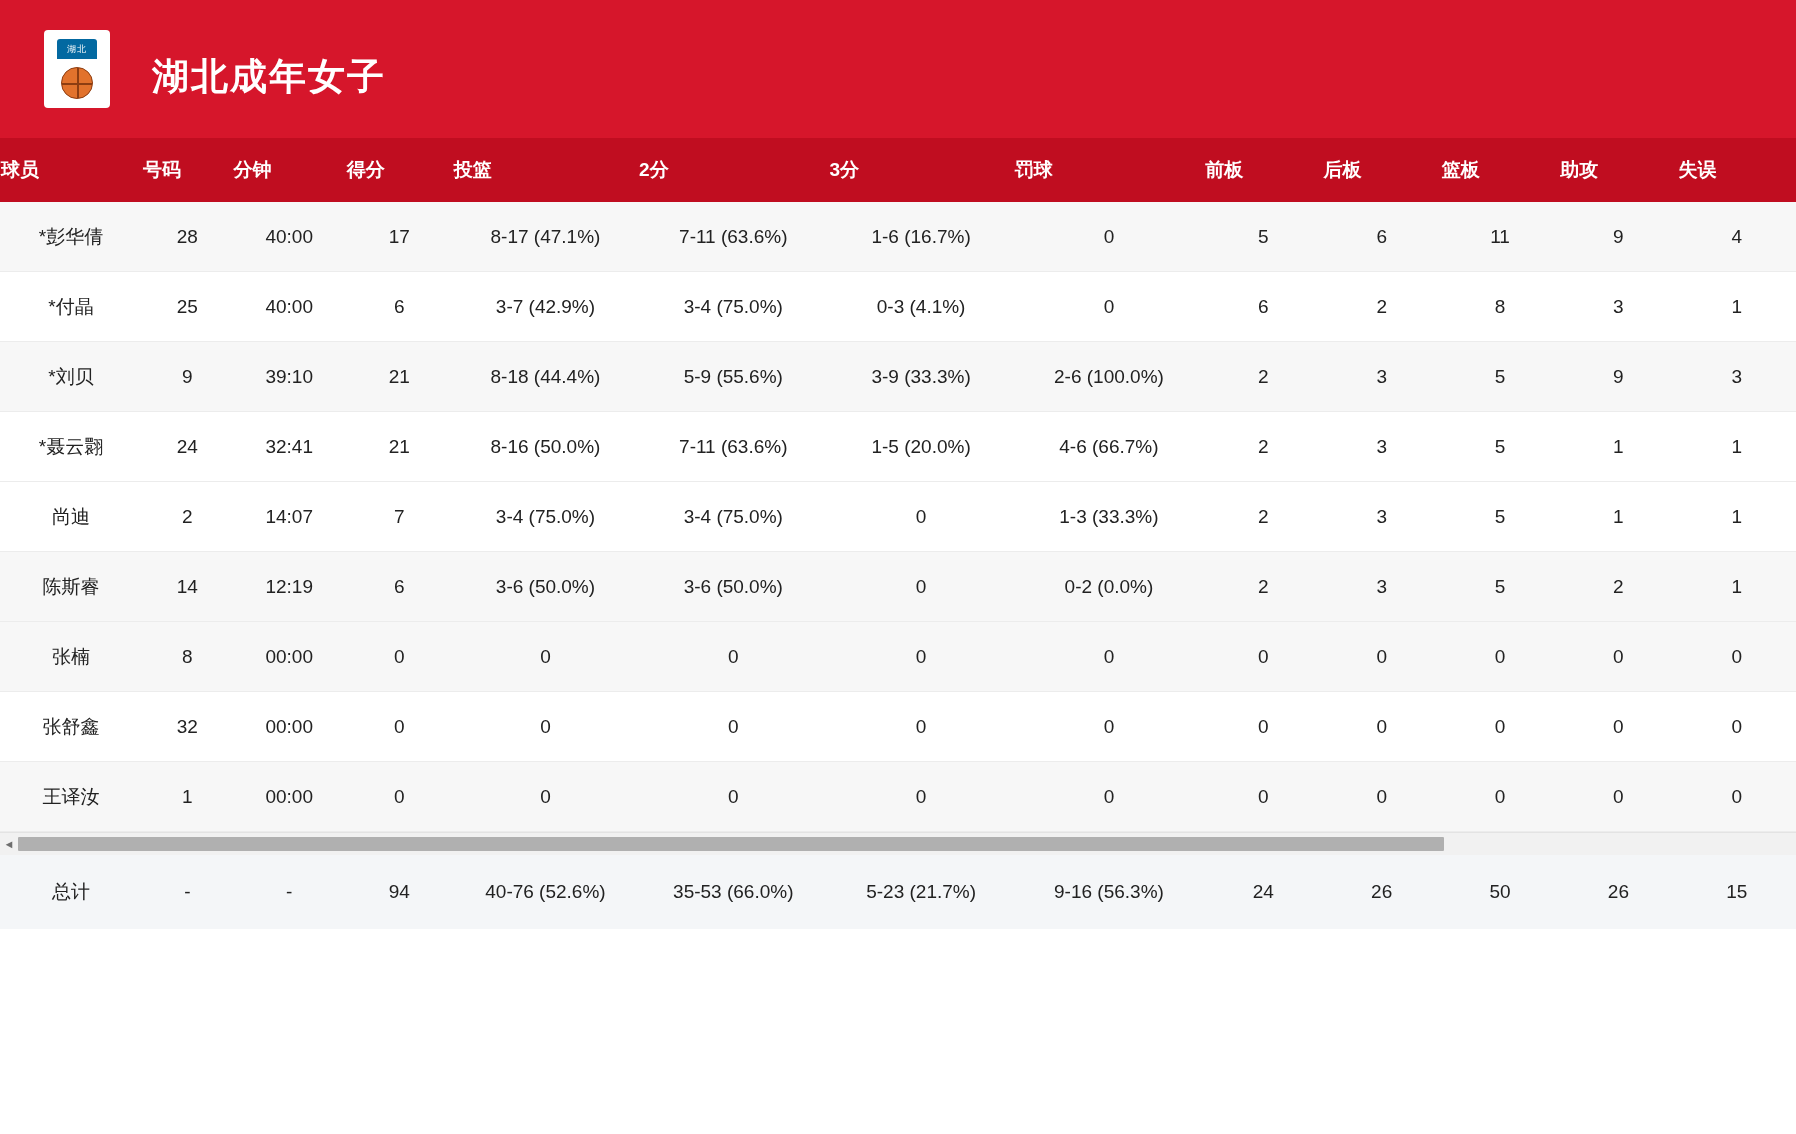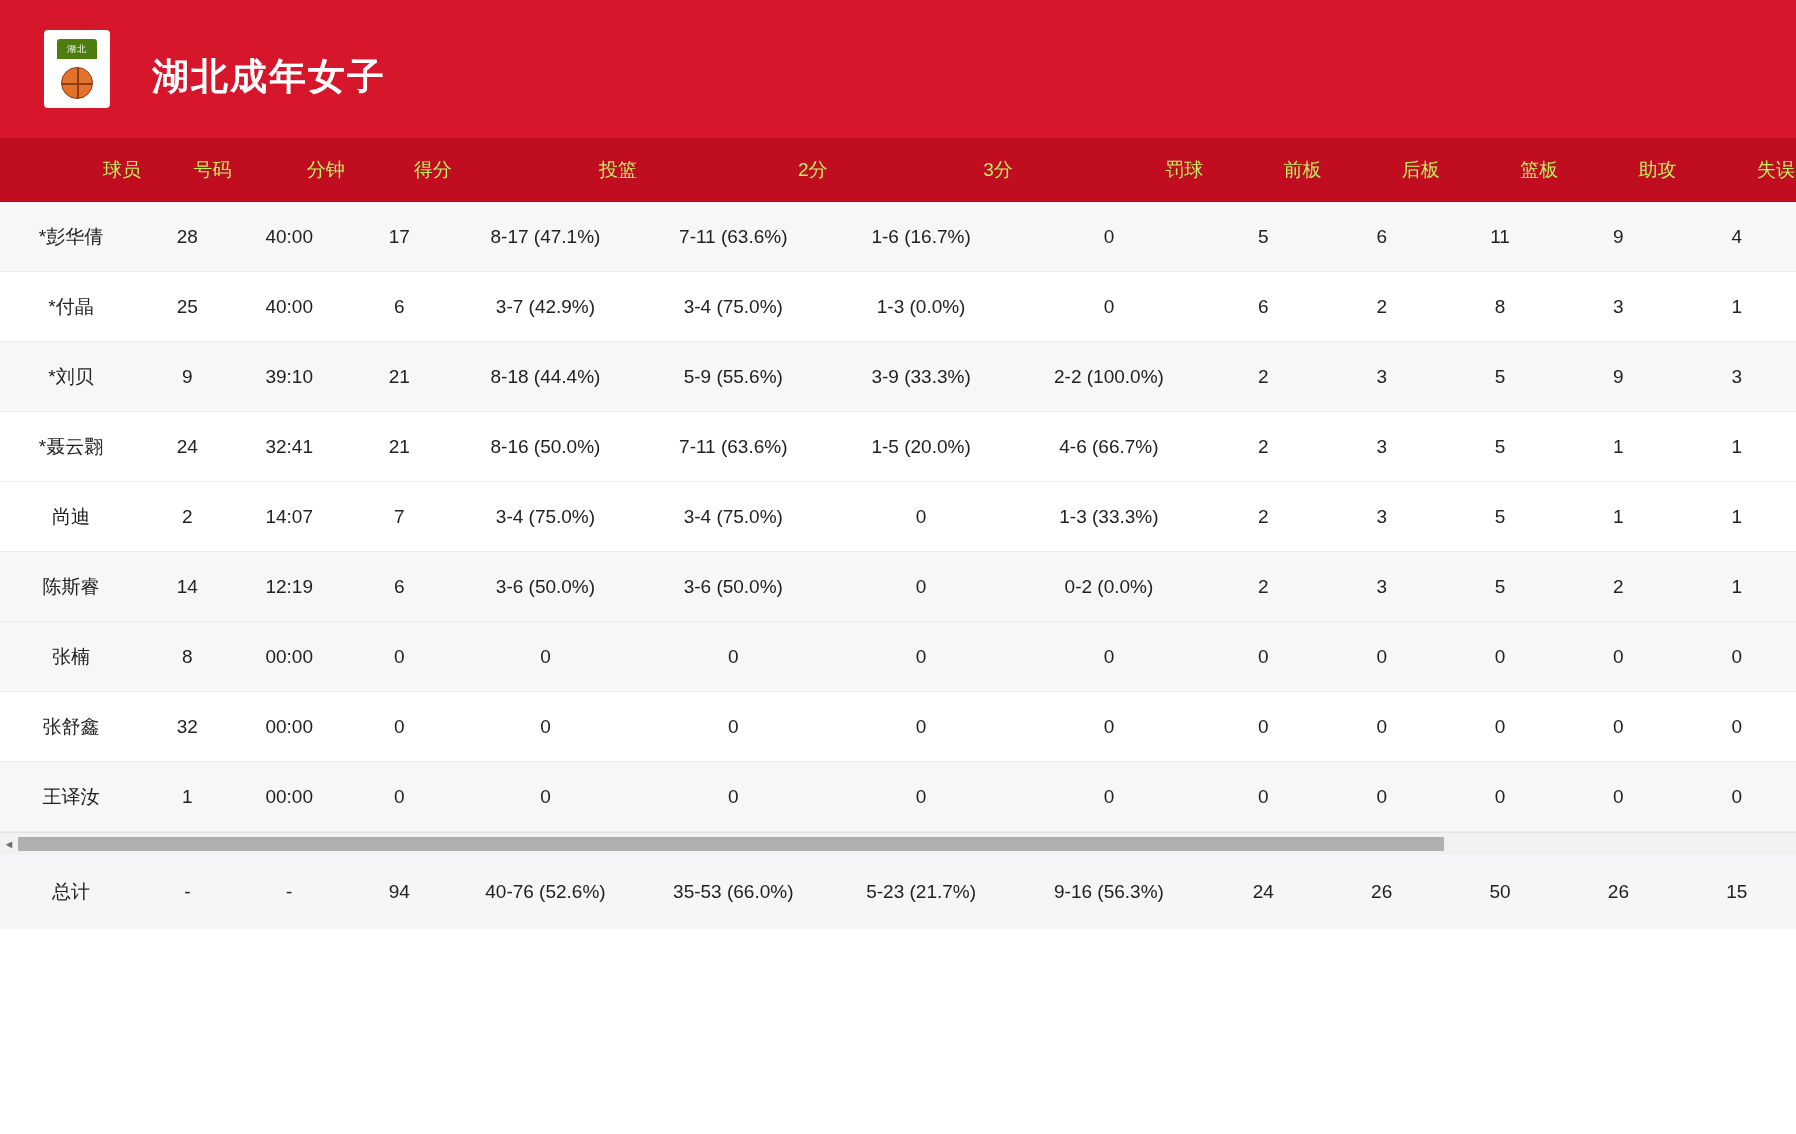--- a/index.html
+++ b/index.html
@@ -39,21 +39,21 @@
     width: 52px;
     height: 64px;
     position: relative;
   }
   .logo-band {
     position: absolute;
     top: 2px;
     left: 6px;
     width: 40px;
     height: 20px;
-    background: #4d7c0f;
+    background: #0369a1;
     border-radius: 3px 3px 0 0;
   }
   .logo-band span {
     display: block;
     color: #fff;
     font-size: 9px;
     text-align: center;
     line-height: 20px;
     letter-spacing: 1px;
   }
@@ -95,25 +95,25 @@
     margin-top: 16px;
   }
   
   table.stats {
     width: 100%;
     border-collapse: collapse;
     table-layout: fixed;
   }
   table.stats th {
     background: #c00d20;
-    color: #bef264;
+    color: #ffffff;
     font-size: 19px;
-    font-weight: normal;
+    font-weight: bold;
     height: 62px;
-    text-align: right;
+    text-align: left;
     vertical-align: middle;
   }
   table.stats td {
     font-size: 19px;
     color: #222222;
     height: 67px;
     text-align: center;
     vertical-align: middle;
     border-bottom: 1px solid #ececec;
   }
@@ -251,37 +251,37 @@
           <td>9</td>
           <td>4</td>
         </tr>
         <tr class="even">
           <td class="player-name">*付晶</td>
           <td>25</td>
           <td>40:00</td>
           <td>6</td>
           <td>3-7 (42.9%)</td>
           <td>3-4 (75.0%)</td>
-          <td>1-3 (0.0%)</td>
+          <td>0-3 (4.1%)</td>
           <td>0</td>
           <td>6</td>
           <td>2</td>
           <td>8</td>
           <td>3</td>
           <td>1</td>
         </tr>
         <tr class="odd">
           <td class="player-name">*刘贝</td>
           <td>9</td>
           <td>39:10</td>
           <td>21</td>
           <td>8-18 (44.4%)</td>
           <td>5-9 (55.6%)</td>
           <td>3-9 (33.3%)</td>
-          <td>2-2 (100.0%)</td>
+          <td>2-6 (100.0%)</td>
           <td>2</td>
           <td>3</td>
           <td>5</td>
           <td>9</td>
           <td>3</td>
         </tr>
         <tr class="even">
           <td class="player-name">*聂云翾</td>
           <td>24</td>
           <td>32:41</td>

